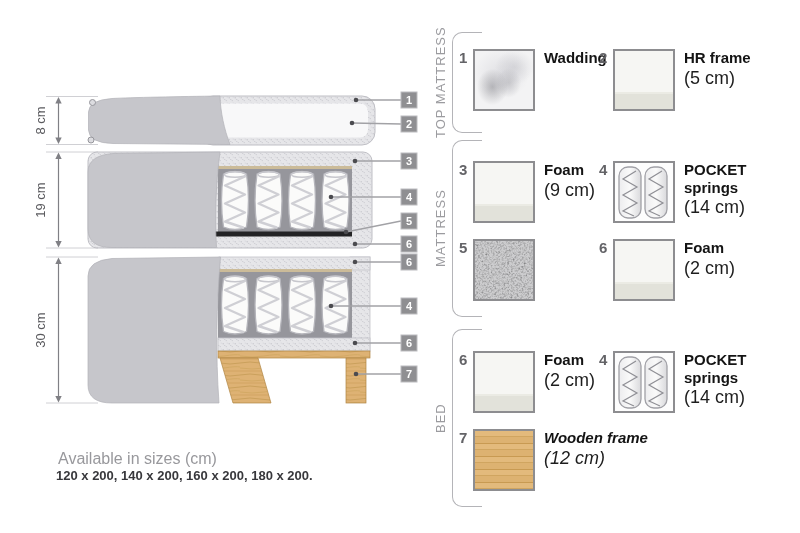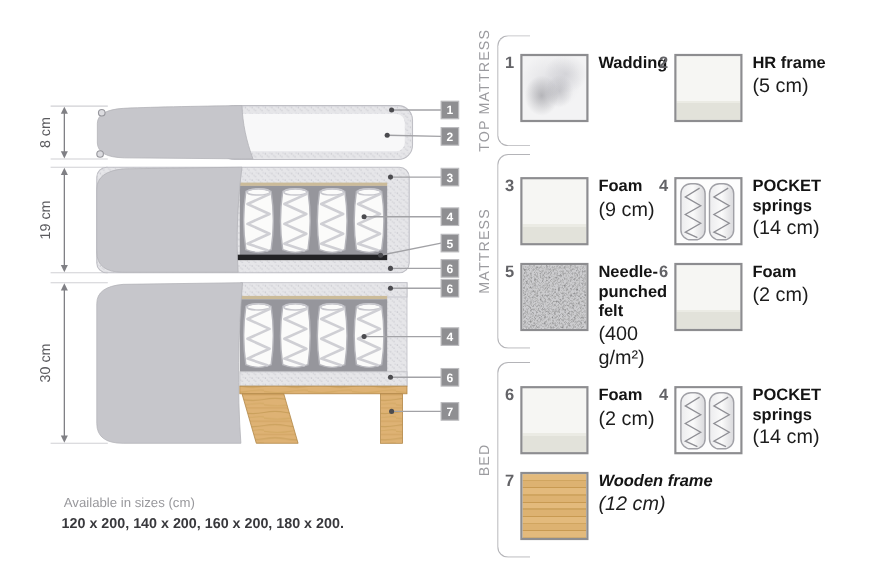--- a/index.html
+++ b/index.html
@@ -26,21 +26,21 @@
   .sw-wadding{background:
       radial-gradient(38% 45% at 30% 62%, rgba(105,105,112,.42), rgba(105,105,112,0) 70%),
       radial-gradient(30% 35% at 58% 55%, rgba(130,130,138,.33), rgba(130,130,138,0) 72%),
       radial-gradient(45% 40% at 68% 28%, rgba(170,170,178,.35), rgba(170,170,178,0) 75%),
       radial-gradient(60% 55% at 45% 40%, rgba(205,205,211,.5), rgba(205,205,211,0) 80%),
       #f3f3f4;}
   .sw-wood{background:repeating-linear-gradient(180deg,
       #e3ba7c 0 5px,#d0a560 5px 6.5px,#ddb271 6.5px 12px,#c89a52 12px 13px);}
 
   
-  .footer-label{position:absolute;left:58px;top:450px;font-size:12px;color:#98989c;}
+  .footer-label{position:absolute;left:58px;top:450px;font-size:16px;color:#98989c;}
   .footer-sizes{position:absolute;left:56px;top:468px;font-size:13px;font-weight:700;color:#38383c;}
 </style>
 </head>
 <body>
 
 <div class="canvas">
 
   
   <svg width="440" height="533" viewBox="0 0 440 533">
     <defs>
@@ -256,24 +256,20 @@
         </div>
     </div>
     <div class="item" style="left:459px;top:239px;">
       <span class="num">5</span>
       <div class="swatch">
         <svg width="58" height="58" viewBox="0 0 58 58">
             <rect width="58" height="58" fill="#4e4e50"></rect>
           <rect width="58" height="58" filter="url(#feltF)" opacity="0.8"></rect>
           </svg>
       </div>
-      <div class="txt">
-          <div class="name">Needle-punched felt</div>
-        <div class="size">(400 g/m²)</div>
-        </div>
     </div>
     <div class="item" style="left:599px;top:239px;">
       <span class="num">6</span>
       <div class="swatch sw-foam"></div>
       <div class="txt">
           <div class="name">Foam</div>
         <div class="size">(2 cm)</div>
         </div>
     </div>
 

